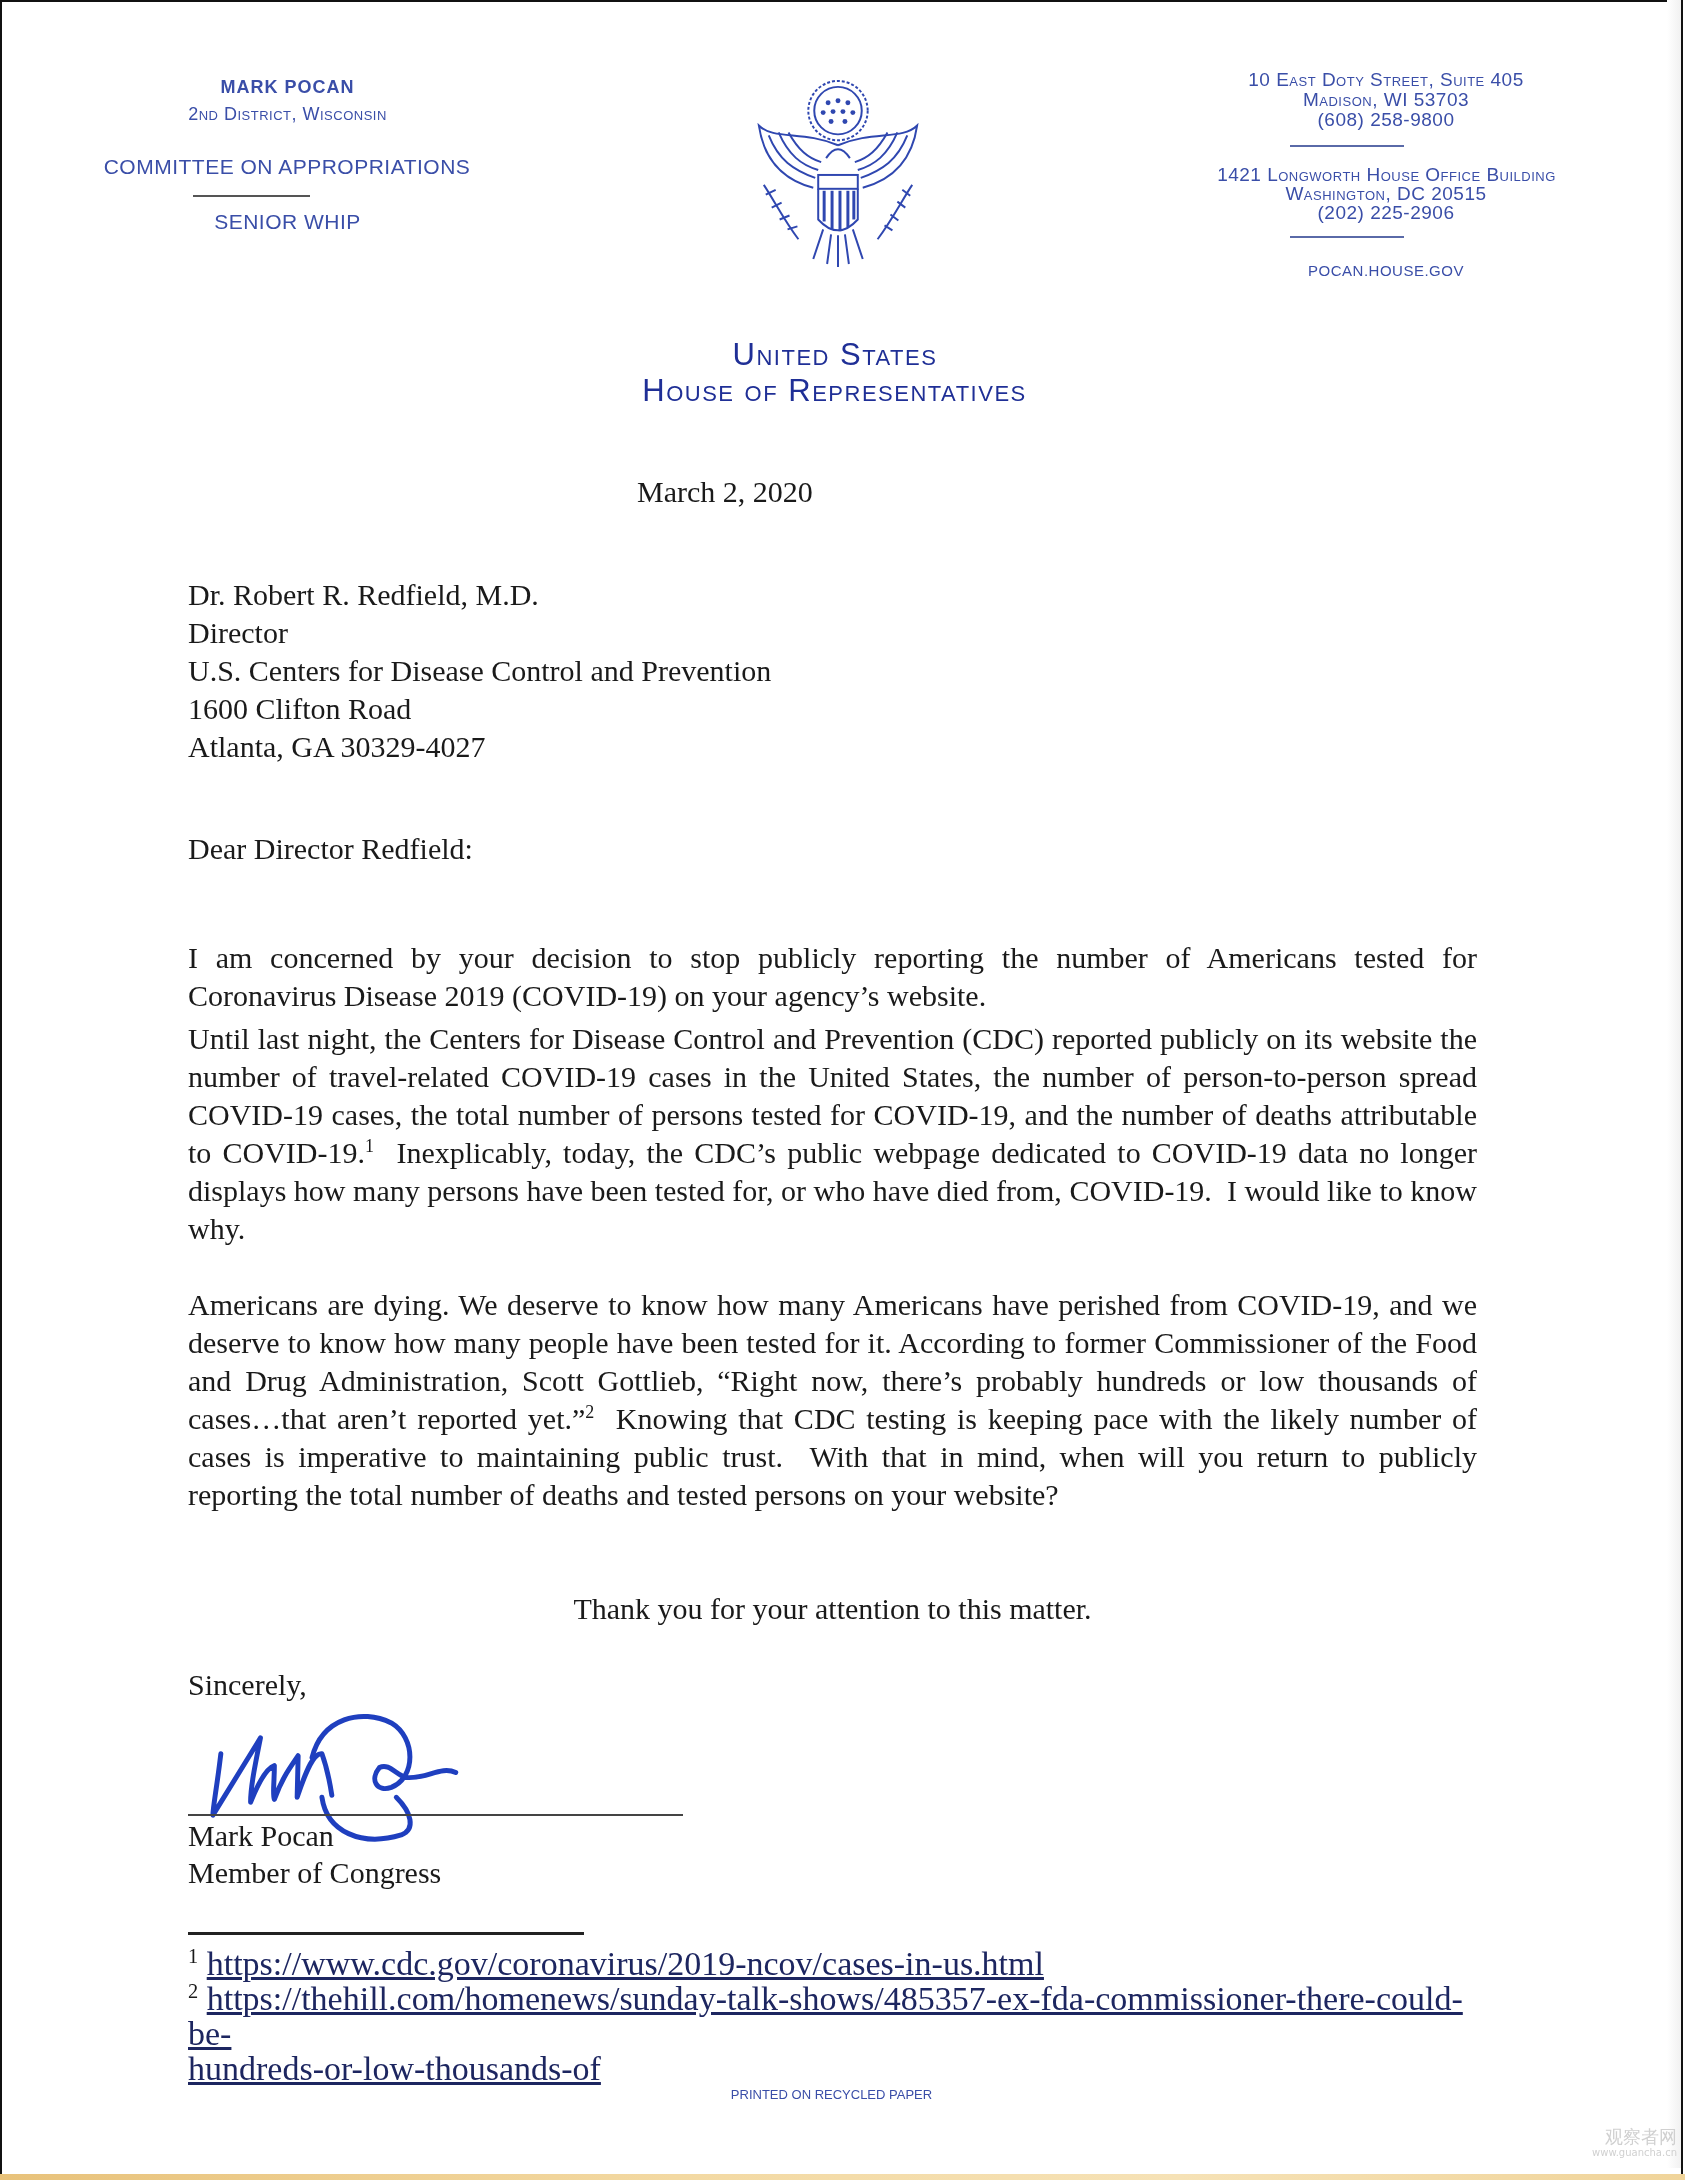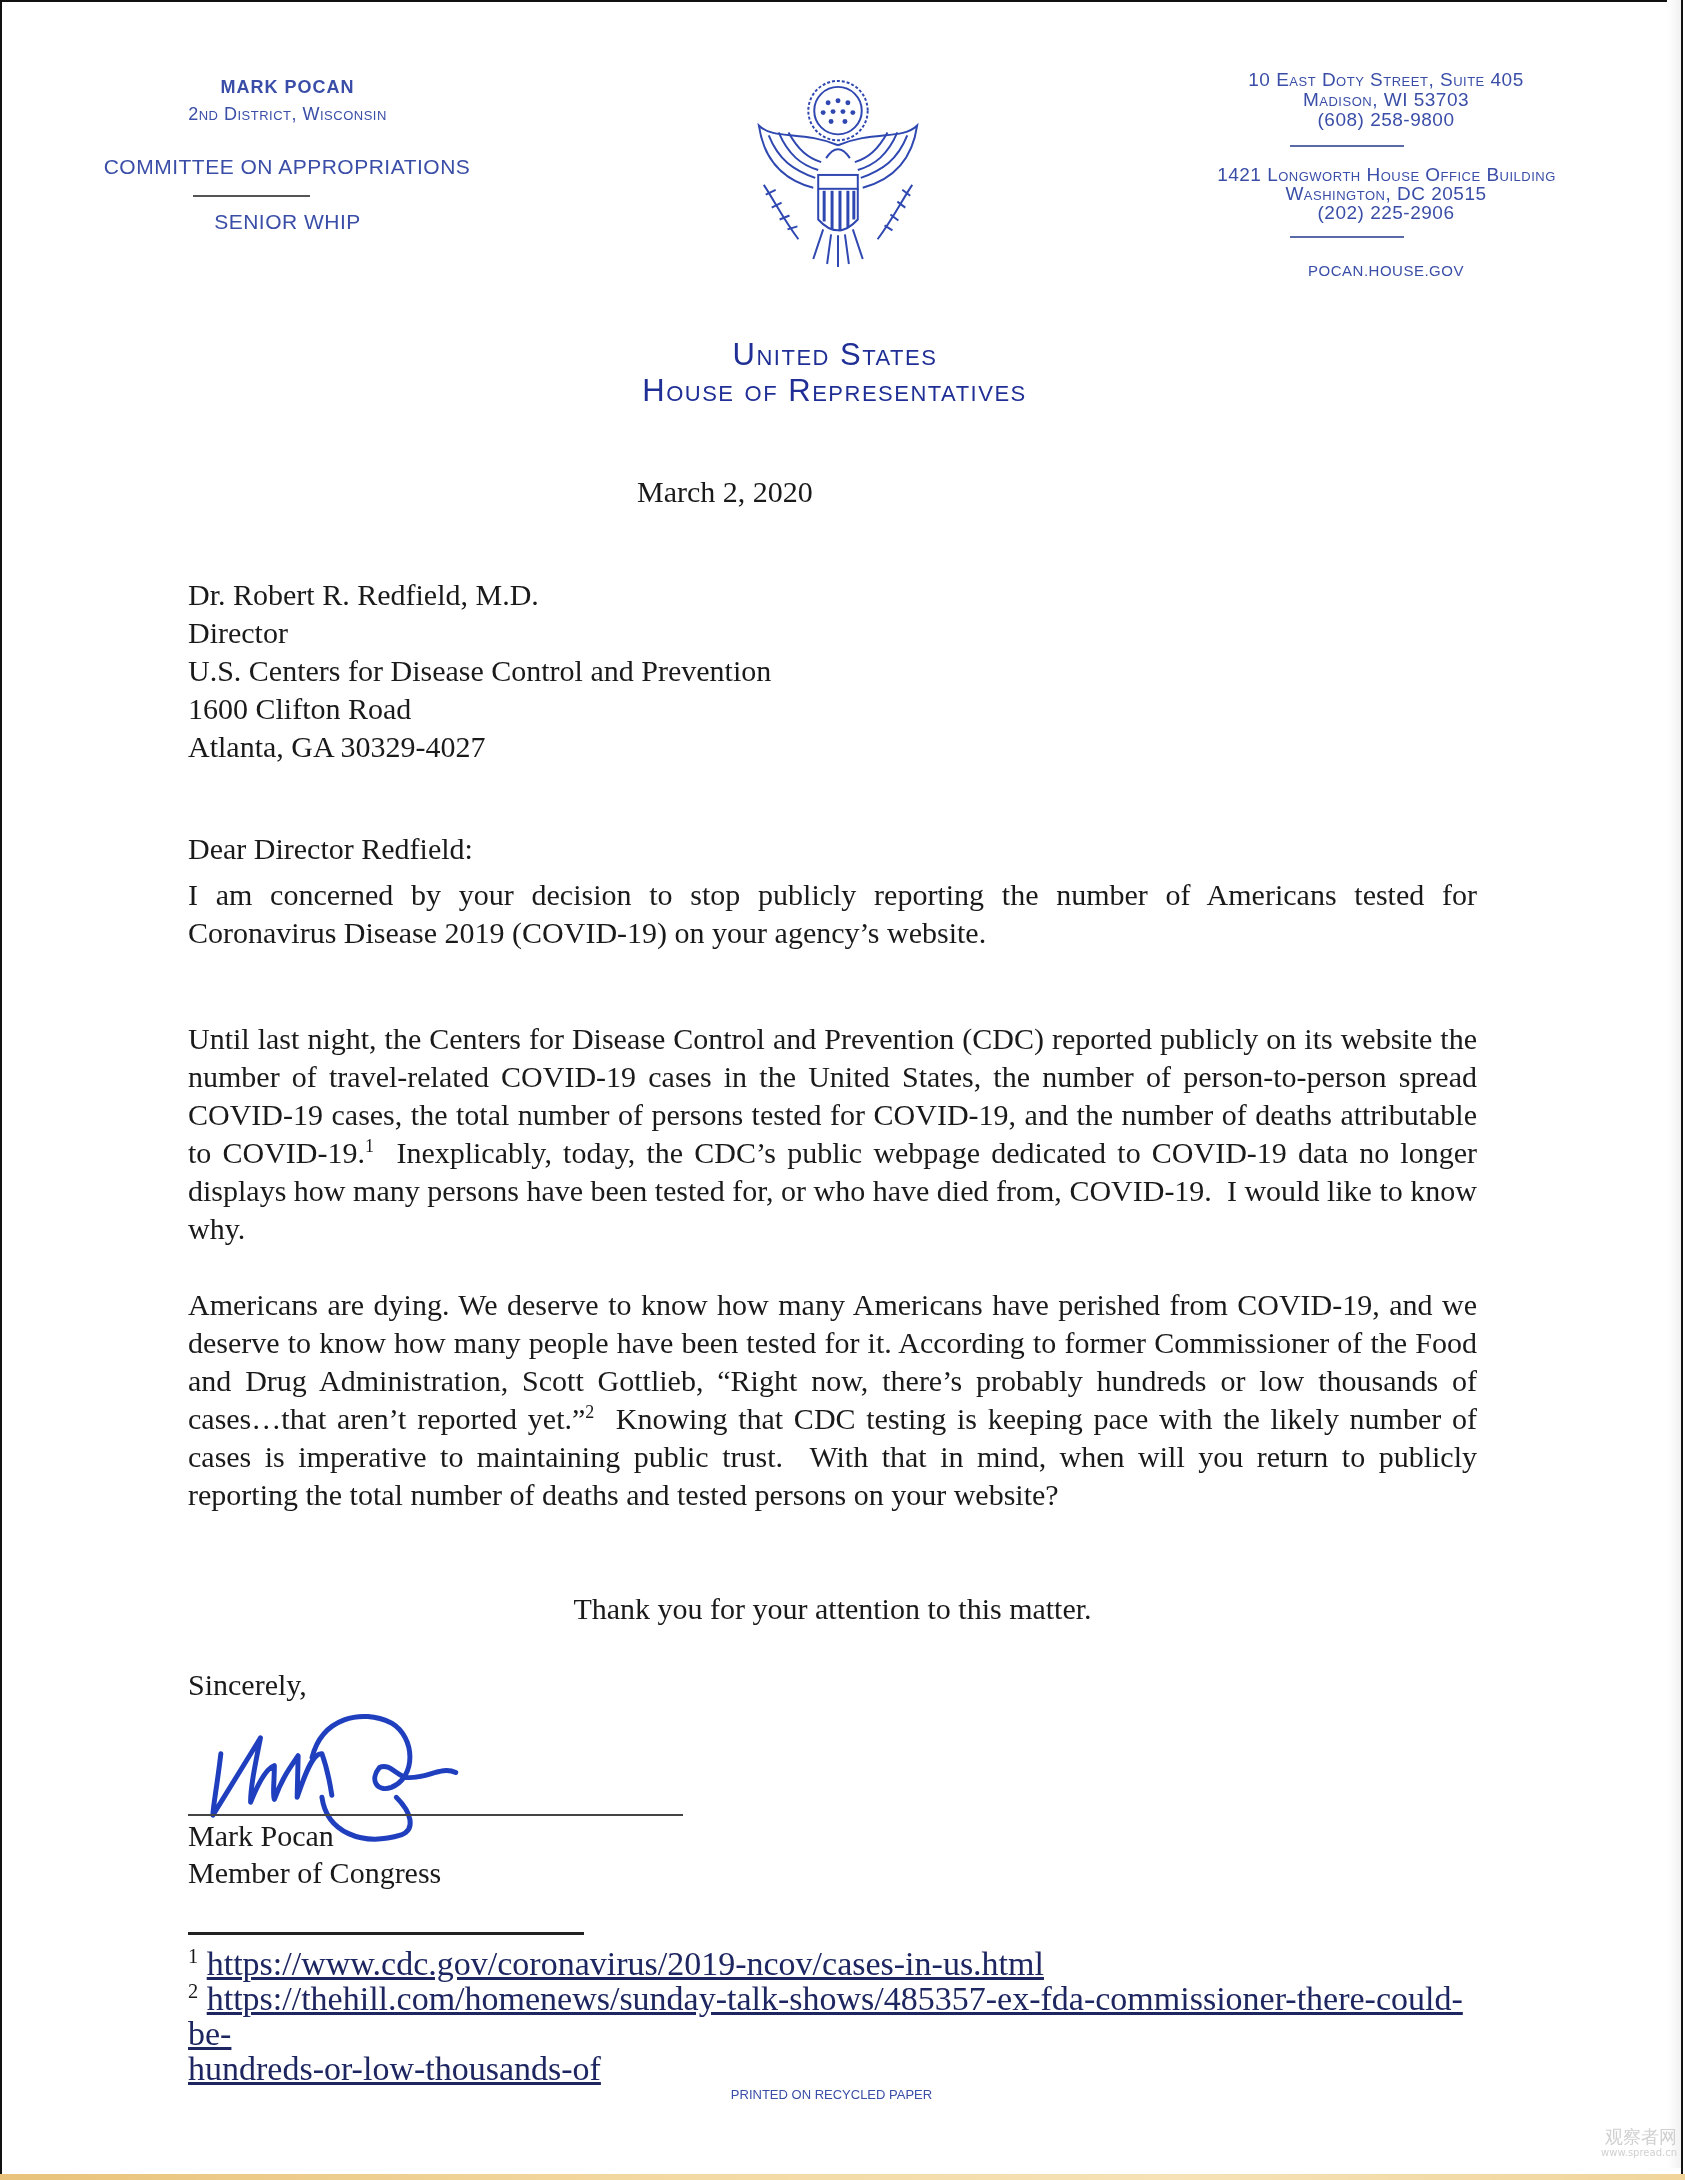--- a/index.html
+++ b/index.html
@@ -105,21 +105,21 @@
 <div class="body-text" style="top:576px;">
   <div>Dr. Robert R. Redfield, M.D.</div>
   <div>Director</div>
   <div>U.S. Centers for Disease Control and Prevention</div>
   <div>1600 Clifton Road</div>
   <div>Atlanta, GA 30329-4027</div>
 </div>
 
 <div class="body-text" style="top:830px;">Dear Director Redfield:</div>
 
-<div class="body-text justify" style="top:876px;">I am concerned by your decision to stop publicly reporting the number of Americans tested for Coronavirus Disease 2019 (COVID-19) on your agency’s website.</div>
+<div class="body-text justify" style="top:939px;">I am concerned by your decision to stop publicly reporting the number of Americans tested for Coronavirus Disease 2019 (COVID-19) on your agency’s website.</div>
 
 <div class="body-text justify" style="top:1020px;">
   <span>Until last night, the Centers for Disease Control and Prevention (CDC) reported publicly on its website the number of travel-related COVID-19 cases in the United States, the number of person-to-person spread COVID-19 cases, the total number of persons tested for COVID-19, and the number of deaths attributable to COVID-19.</span><sup>1</sup><span style="white-space:pre-wrap;">  Inexplicably, today, the CDC’s public webpage dedicated to COVID-19 data no longer displays how many persons have been tested for, or who have died from, COVID-19.  I would like to know why.</span>
 </div>
 
 <div class="body-text justify" style="top:1286px;">
   <span>Americans are dying.  We deserve to know how many Americans have perished from COVID-19, and we deserve to know how many people have been tested for it.  According to former Commissioner of the Food and Drug Administration, Scott Gottlieb, “Right now, there’s probably hundreds or low thousands of cases…that aren’t reported yet.”</span><sup>2</sup><span style="white-space:pre-wrap;">  Knowing that CDC testing is keeping pace with the likely number of cases is imperative to maintaining public trust.  With that in mind, when will you return to publicly reporting the total number of deaths and tested persons on your website?</span>
 </div>
 
 <div class="body-text" style="top:1590px;text-align:center;">Thank you for your attention to this matter.</div>
@@ -145,17 +145,17 @@
 </div>
 <div class="fn" style="top:1981px;">
   <sup>2</sup>
   <a>https://thehill.com/homenews/sunday-talk-shows/485357-ex-fda-commissioner-there-could-be-</a><br>
   <a>hundreds-or-low-thousands-of</a>
 </div>
 
 <div class="lh" style="left:683px; width:297px; top:2087px; font-size:13px; letter-spacing:0;">PRINTED ON RECYCLED PAPER</div>
 <div style="position:absolute; left:1568px; top:2127px; width:109px; text-align:right; color:#d0d0d0; font-family:'DejaVu Sans', sans-serif;">
   <div style="font-size:18px; line-height:20px;">观察者网</div>
-  <div style="font-size:10px; line-height:12px;">www.spread.cn</div>
+  <div style="font-size:10px; line-height:12px;">www.guancha.cn</div>
 </div>
 
 <div class="bottom-strip"></div>
 
 
 </body></html>

